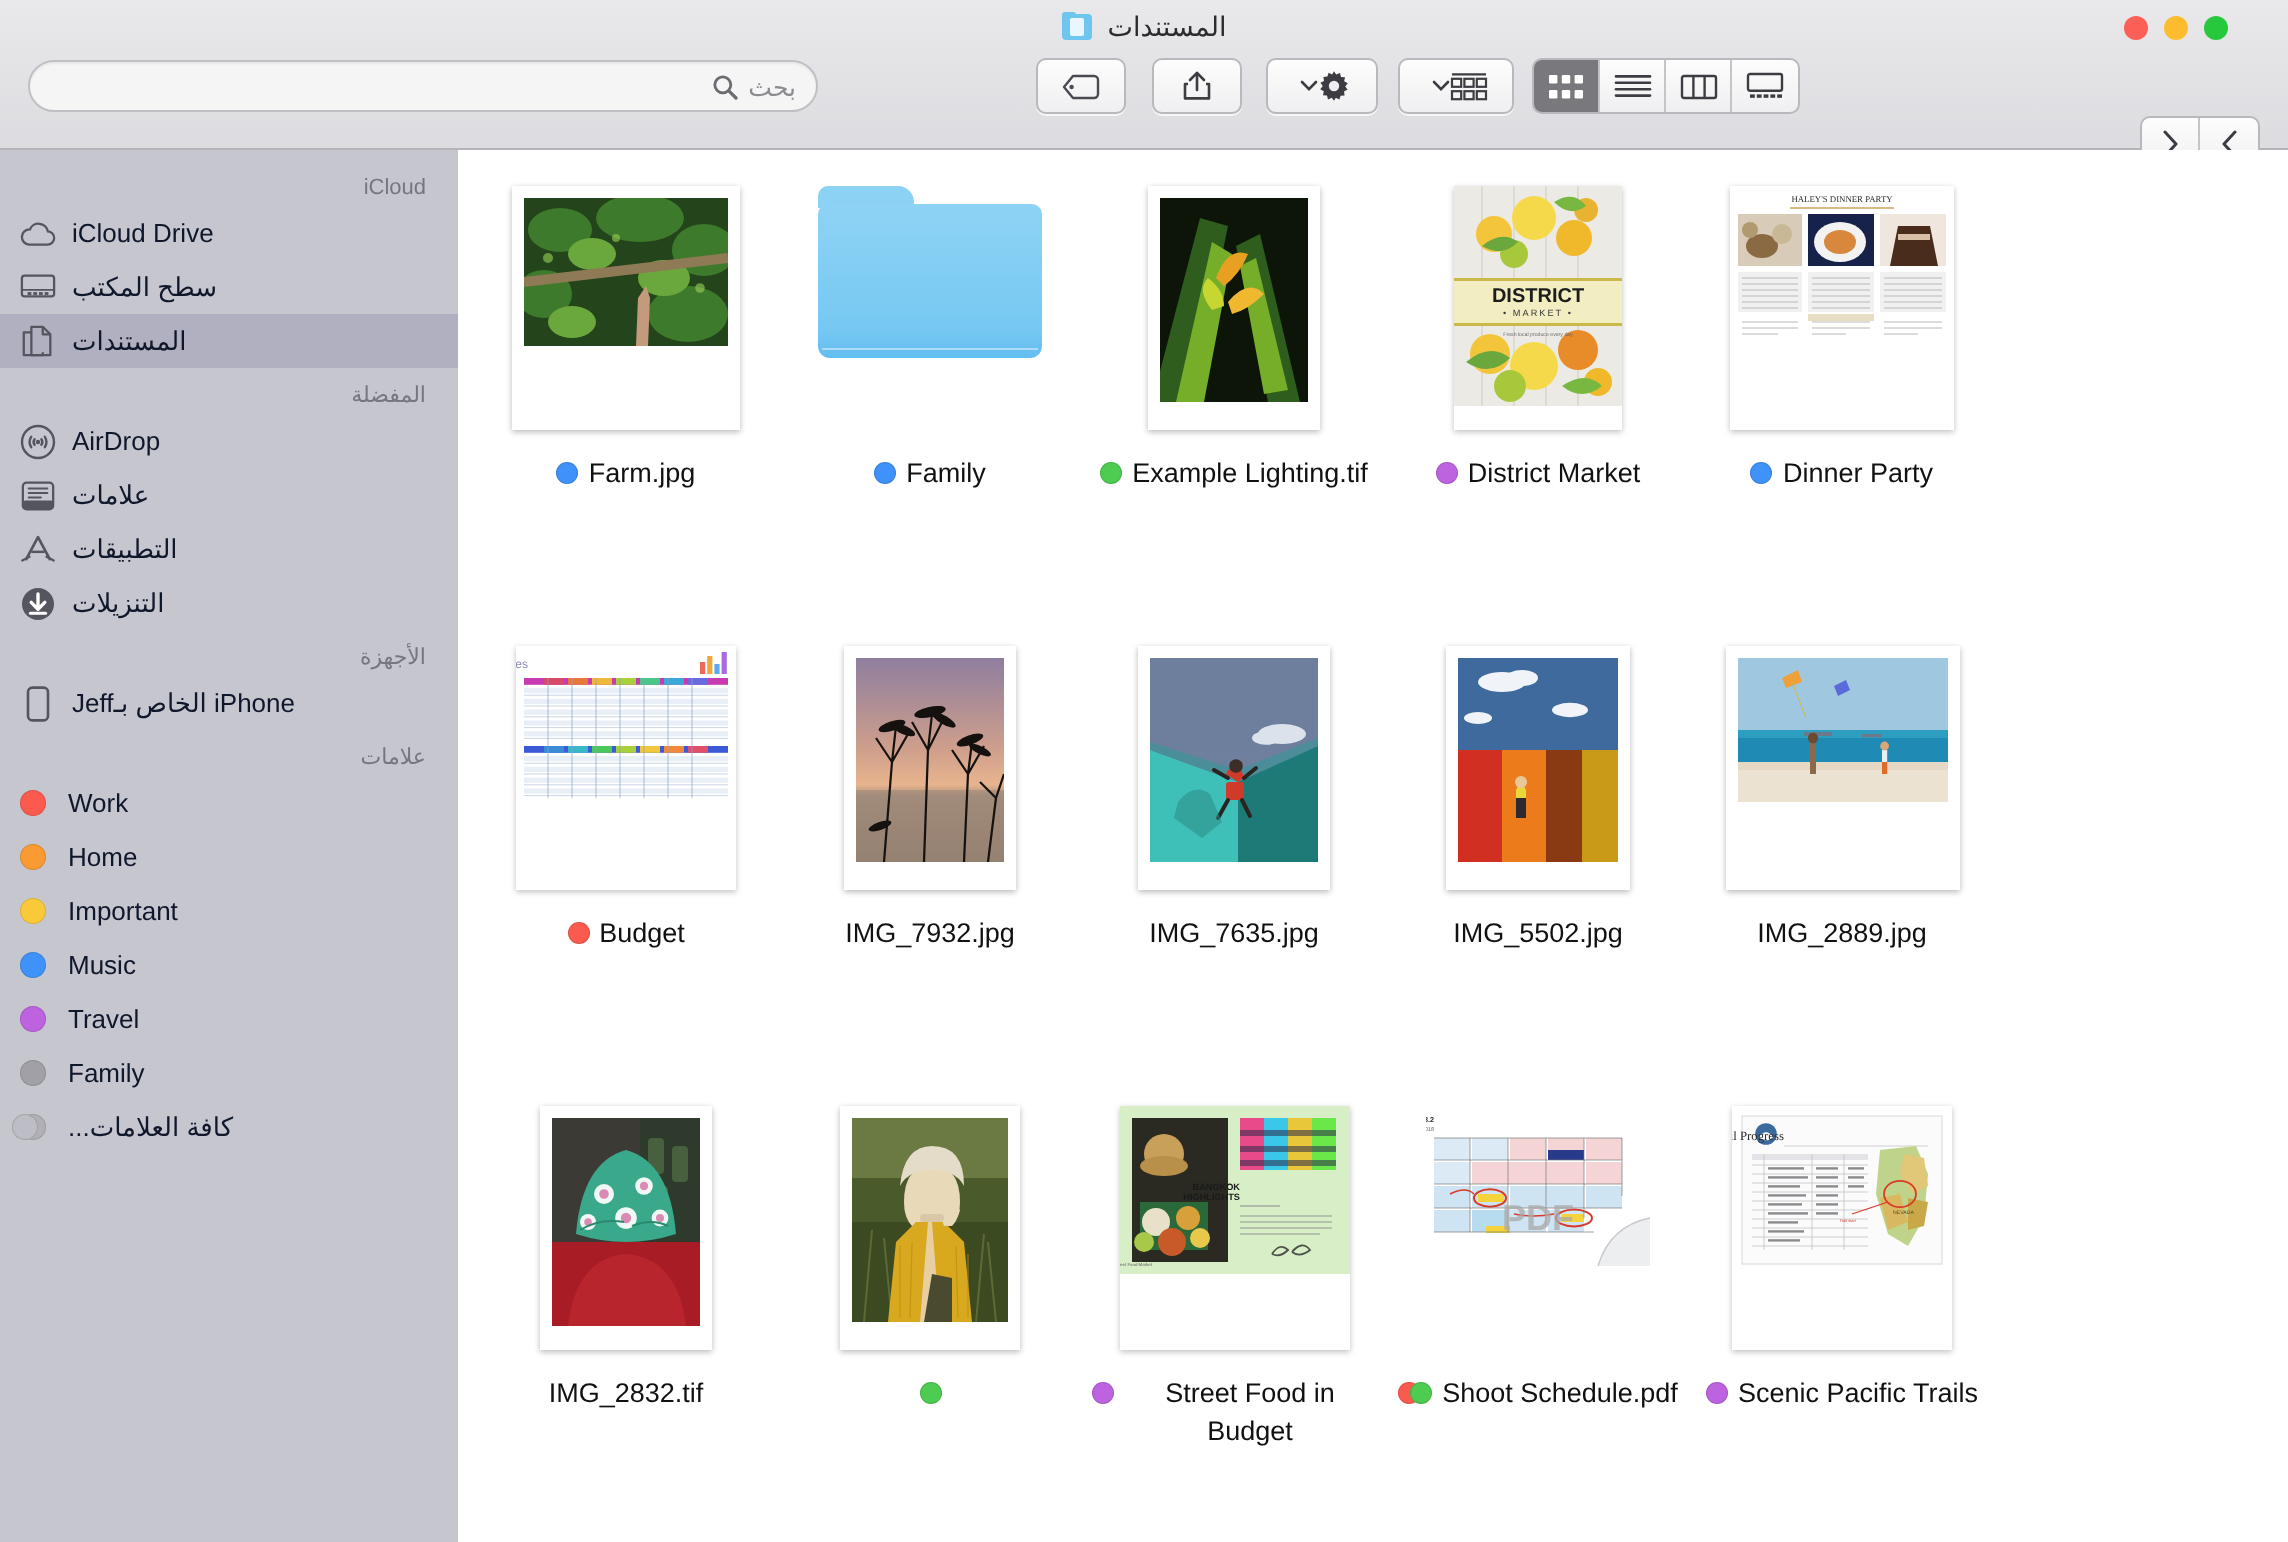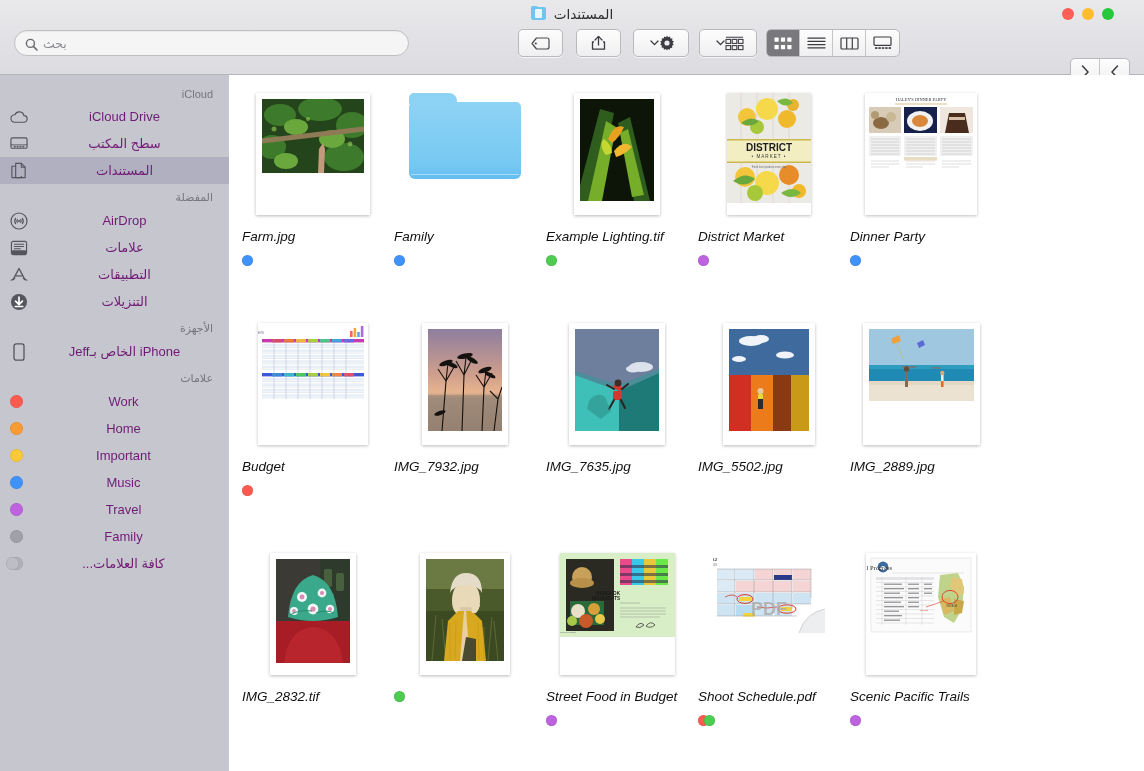--- a/index.html
+++ b/index.html
@@ -66,21 +66,21 @@
     height: 44px;
   }
 
   
   .search-field {
     position: absolute; top: 2px; left: 14px;
     width: 395px; height: 26px;
     background: #f5f5f6;
     border: 1px solid #c0c0c4;
     border-radius: 13px;
-    display: flex; align-items: center; justify-content: flex-end;
+    display: flex; align-items: center; justify-content: flex-start;
     padding: 0 10px 0 10px;
     box-shadow: inset 0 1px 1px rgba(0,0,0,0.05);
     gap: 5px;
   }
   .search-placeholder { font-size: 12.5px; color: #8b8b90; }
   .search-icon { width: 13px; height: 13px; flex: 0 0 13px; }
 
   
   .tb-group {
     position: absolute; top: 1px;
@@ -149,22 +149,22 @@
   }
   .sb-item {
     display: flex; align-items: center; justify-content: flex-start;
     flex-direction: row;
     height: 27px;
     padding: 0 16px 0 10px;
     gap: 8px;
   }
   .sb-item.selected { background: #b0b0c0; }
   .sb-label {
-    flex: 1; text-align: center;
-    font-size: 13px; color: #701a75;
+    flex: 1; text-align: left;
+    font-size: 13px; color: #0f172a;
     white-space: nowrap; overflow: hidden; text-overflow: ellipsis;
   }
   .sb-icon {
     width: 18px; height: 18px; flex: 0 0 18px;
     display: flex; align-items: center; justify-content: center;
     order: 2;
   }
   .sb-label { order: 1; }
   .tag-dot {
     width: 13px; height: 13px; border-radius: 50%;
@@ -199,22 +199,22 @@
     margin: 0 2px 10px 2px;
     display: flex; flex-direction: column; align-items: center;
     height: 220px;
   }
   .thumb-wrap {
     height: 122px; width: 130px;
     display: flex; justify-content: center;
     margin-bottom: 12px;
   }
   .label-row {
-    display: flex; flex-direction: column; align-items: flex-end;
-    justify-content: center; gap: 5px; width: 142px; font-style: italic;
+    display: flex; align-items: flex-start;
+    justify-content: center; gap: 5px; width: 142px;
   }
   .fname {
     font-size: 13.5px; color: #111113; text-align: center;
     line-height: 19px; direction: ltr; word-break: break-word;
   }
   .fdot {
     width: 11px; height: 11px; border-radius: 50%;
     flex: 0 0 11px; margin-top: 4px;
     box-shadow: inset 0 0 0 0.5px rgba(0,0,0,0.12);
     order: 2;

